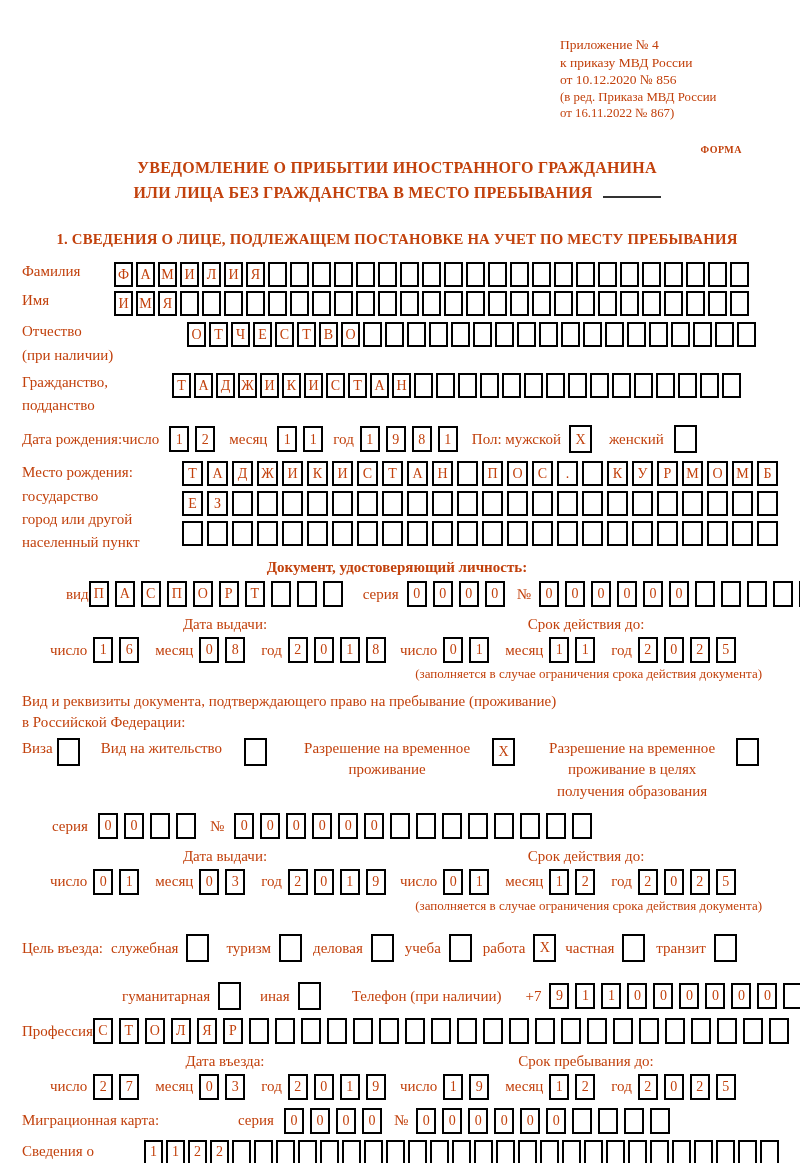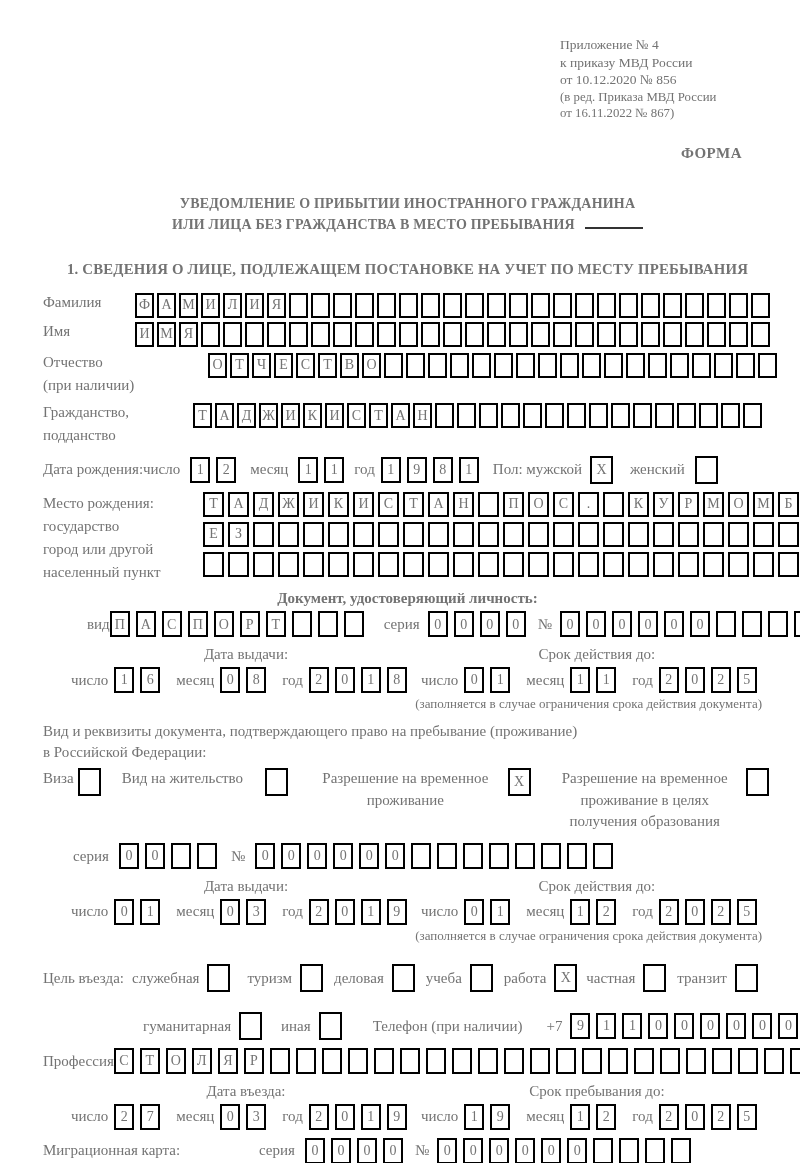--- a/index.html
+++ b/index.html
@@ -1,31 +1,31 @@
 <!DOCTYPE html>
 <html><head>
 <meta charset="utf-8">
 <style>
   html,body{margin:0;padding:0;background:#fff;}
   .page{
     position:relative;
     width:800px;height:1163px;
     box-sizing:border-box;
-    padding:36px 28px 0 43px;
-    background:#fff;color:#737373;
+    padding:36px 28px 0 22px;
+    background:#fff;color:#c2410c;
     font-family:"Liberation Serif","DejaVu Serif",serif;
     font-size:15px;line-height:1.25;
     overflow:hidden;
   }
   
   .appendix{width:200px;margin-left:auto;margin-right:12px;font-size:13.5px;line-height:1.3;}
   .appendix .small{font-size:12.8px;}
-  .forma{ text-align:right;margin:22px 30px 0 0;font-weight:bold;font-size:15px;letter-spacing:.5px;}
+  .forma{ text-align:right;margin:22px 30px 0 0;font-weight:bold;font-size:10px;letter-spacing:.5px;}
   
-  .title{ text-align:center;font-weight:bold;font-size:14px;margin-top:30px;line-height:1.55;letter-spacing:.2px;}
+  .title{ text-align:center;font-weight:bold;font-size:16px;margin-top:0;line-height:1.55;letter-spacing:.2px;}
   .title-underline{display:inline-block;width:58px;border-bottom:2px solid #333;margin-left:10px;vertical-align:baseline;}
   .section-head{ text-align:center;font-weight:bold;font-size:14.8px;margin-top:24px;letter-spacing:.2px;margin-bottom:14px;}
   
   .row{display:flex;align-items:flex-start;margin-bottom:4px;}
   .lbl{white-space:nowrap;}
   .w92{width:92px;flex:none;}
   .w165{width:165px;flex:none;}
   .w150{width:150px;flex:none;}
   .w160{width:160px;flex:none;}
   .stackedlbl div{line-height:1.55;}

